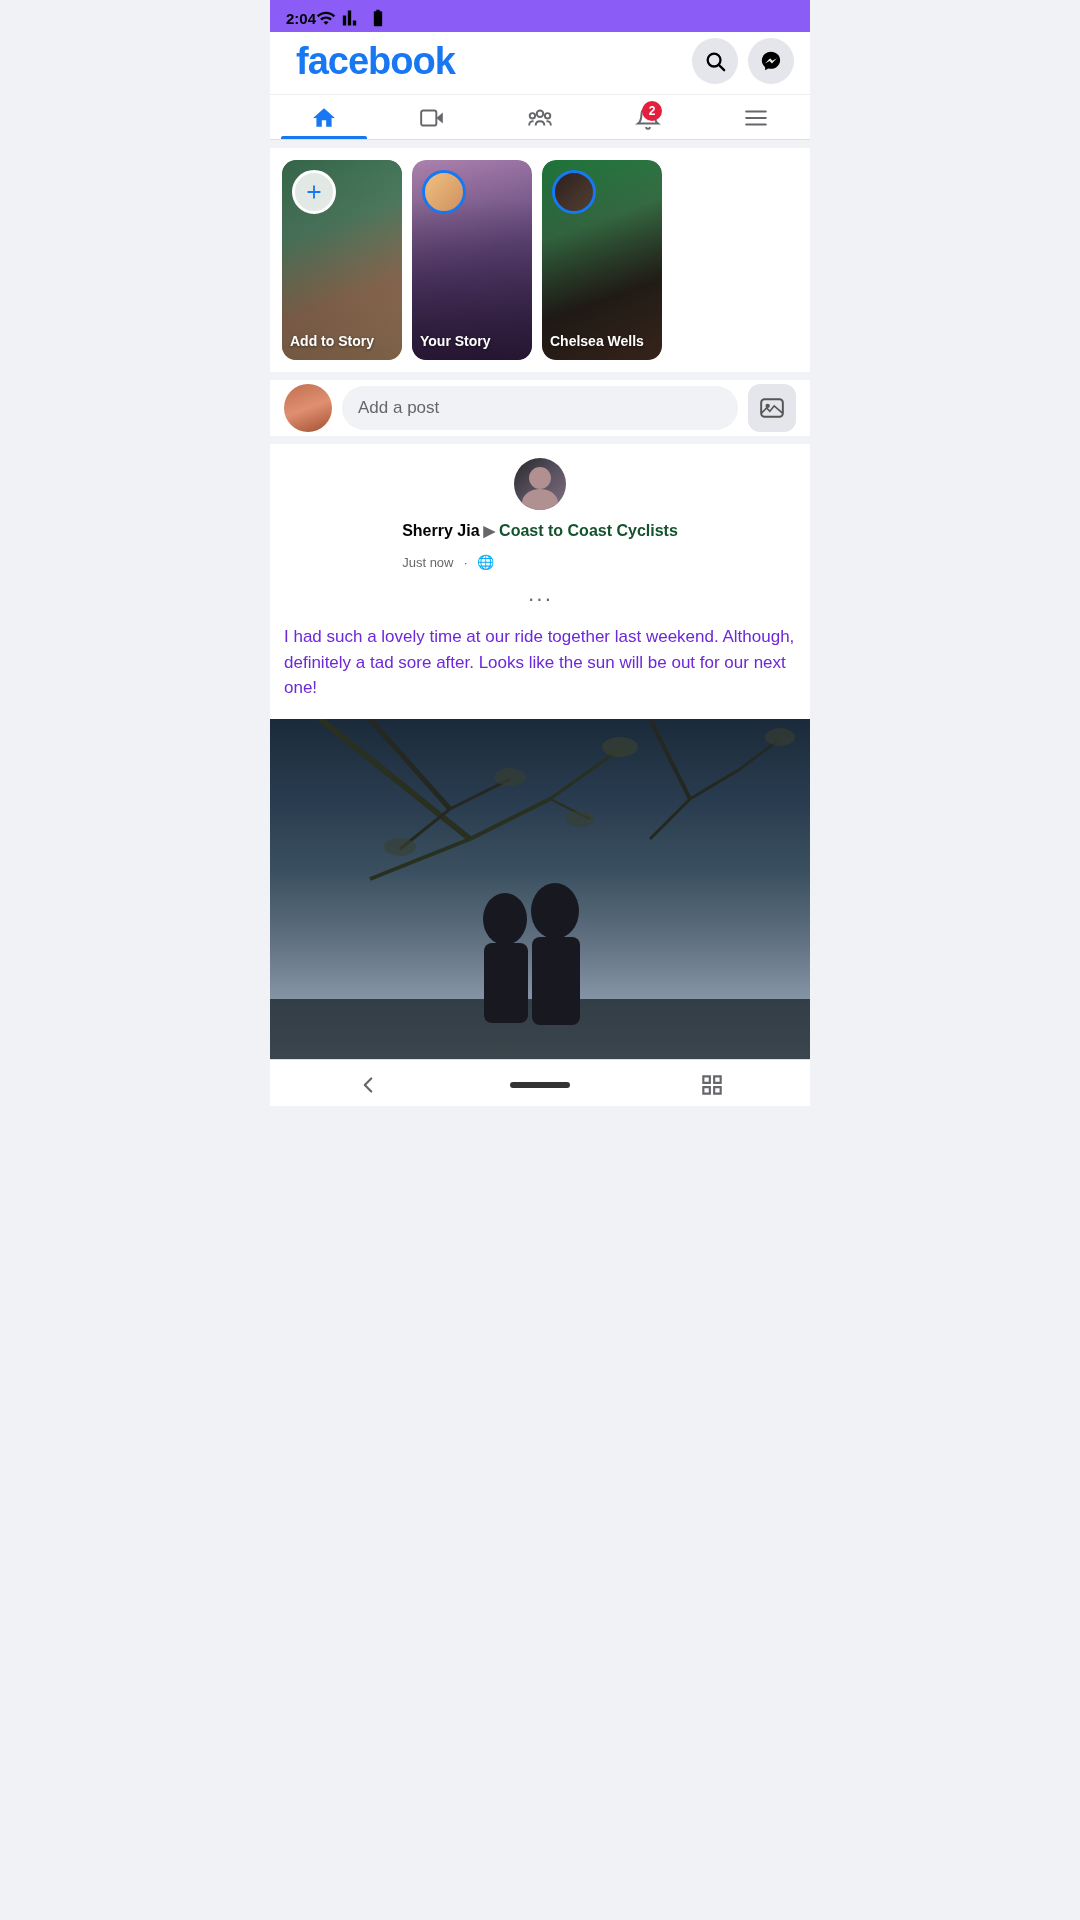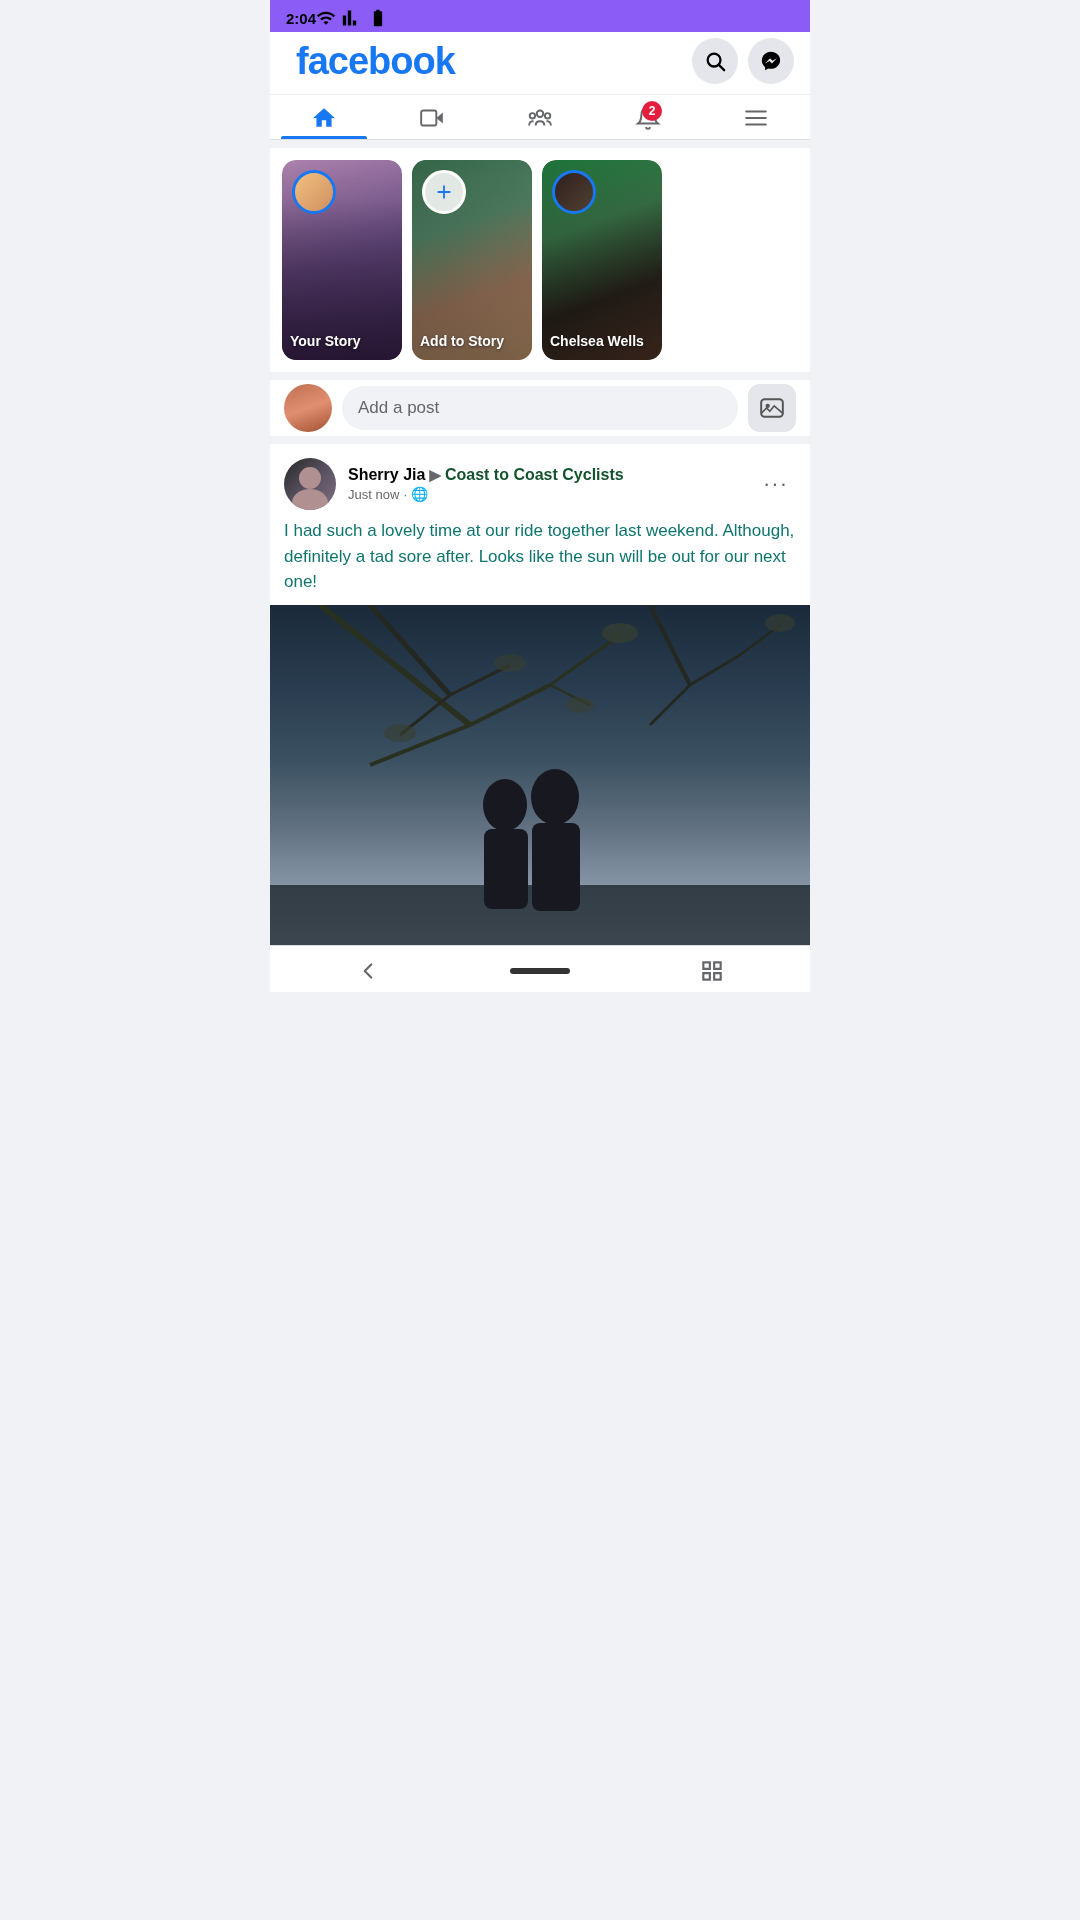--- a/index.html
+++ b/index.html
@@ -231,20 +231,21 @@
     
     .post-section {
       background: #fff;
       margin-top: 8px;
     }
     .post-header {
       display: flex;
       align-items: center;
       padding: 14px 14px 8px;
       gap: 12px;
+      flex-direction: column;
     }
     .post-avatar {
       width: 52px;
       height: 52px;
       border-radius: 50%;
       background: linear-gradient(135deg, #303030, #606060);
       flex-shrink: 0;
       overflow: hidden;
       display: flex;
       align-items: center;
@@ -264,35 +265,35 @@
     .post-group-arrow {
       color: #65676b;
       font-size: 15px;
     }
     .post-group-name { color: #14532d; }
     .post-time-line {
       font-size: 13px;
       color: #65676b;
       display: flex;
       align-items: center;
-      gap: 4px;
-      margin-top: 2px;
+      gap: 10px;
+      margin-top: 14px;
       text-align: right;
     }
     .more-btn {
       font-size: 22px;
       color: #65676b;
       cursor: pointer;
       padding: 4px 8px;
       letter-spacing: 1px;
     }
     .post-text {
-      padding: 0 14px 10px;
+      padding: 0 14px 18px;
       font-size: 17px;
-      color: #0f766e;
+      color: #6d28d9;
       line-height: 1.5;
     }
     .post-image {
       width: 100%;
       height: 340px;
       background: linear-gradient(180deg, #2a3a4a 0%, #3a5060 30%, #4a6070 50%, #708090 70%, #a0b0c0 100%);
       position: relative;
       display: flex;
       align-items: flex-end;
       justify-content: center;
@@ -406,44 +407,44 @@
       <line x1="3" y1="6" x2="21" y2="6"></line>
       <line x1="3" y1="12" x2="21" y2="12"></line>
       <line x1="3" y1="18" x2="21" y2="18"></line>
     </svg>
   </div>
 </div>
 
 <div class="stories-section">
 
   <div class="story-card">
+    <div class="story-img-1" style="width:100%;height:100%;position:absolute;top:0;left:0;border-radius:14px;"></div>
+
+    <div style="position:absolute;top:0;left:0;width:100%;height:100%;display:flex;flex-direction:column;">
+      <div style="flex:1;background:linear-gradient(160deg,#3a7050,#5a9070,#c09070,#e0b080);border-radius:14px 14px 0 0;"></div>
+    </div>
+    <div class="story-bg-gradient"></div>
+    <div class="story-add-btn">
+      <svg viewBox="0 0 24 24" fill="#1877f2">
+        <path d="M19 13H13v6h-2v-6H5v-2h6V5h2v6h6v2z"></path>
+      </svg>
+    </div>
+    <div class="story-label">
+      <span>Add to Story</span>
+    </div>
+  </div>
+
+  <div class="story-card">
     <div style="position:absolute;top:0;left:0;width:100%;height:100%;background:linear-gradient(160deg,#c090c0,#8060a0,#604880);border-radius:14px;"></div>
 
     <div style="position:absolute;bottom:0;left:0;right:0;height:160px;background:linear-gradient(0deg,rgba(60,30,80,0.8),transparent);border-radius:0 0 14px 14px;"></div>
     <div class="story-bg-gradient"></div>
     <div class="story-avatar story-avatar-ring" style="background:linear-gradient(135deg,#f0c080,#d09060);"></div>
     <div class="story-label">
       <span>Your Story</span>
-    </div>
-  </div>
-
-  <div class="story-card">
-    <div class="story-img-1" style="width:100%;height:100%;position:absolute;top:0;left:0;border-radius:14px;"></div>
-
-    <div style="position:absolute;top:0;left:0;width:100%;height:100%;display:flex;flex-direction:column;">
-      <div style="flex:1;background:linear-gradient(160deg,#3a7050,#5a9070,#c09070,#e0b080);border-radius:14px 14px 0 0;"></div>
-    </div>
-    <div class="story-bg-gradient"></div>
-    <div class="story-add-btn">
-      <svg viewBox="0 0 24 24" fill="#1877f2">
-        <path d="M19 13H13v6h-2v-6H5v-2h6V5h2v6h6v2z"></path>
-      </svg>
-    </div>
-    <div class="story-label">
-      <span>Add to Story</span>
     </div>
   </div>
 
 
   <div class="story-card">
     <div style="position:absolute;top:0;left:0;width:100%;height:100%;background:linear-gradient(160deg,#208040,#408050,#302820,#604030);border-radius:14px;"></div>
     <div class="story-bg-gradient"></div>
     <div class="story-avatar story-avatar-ring" style="background:linear-gradient(135deg,#302020,#504030);"></div>
     <div class="story-label">
       <span>Chelsea Wells</span>

